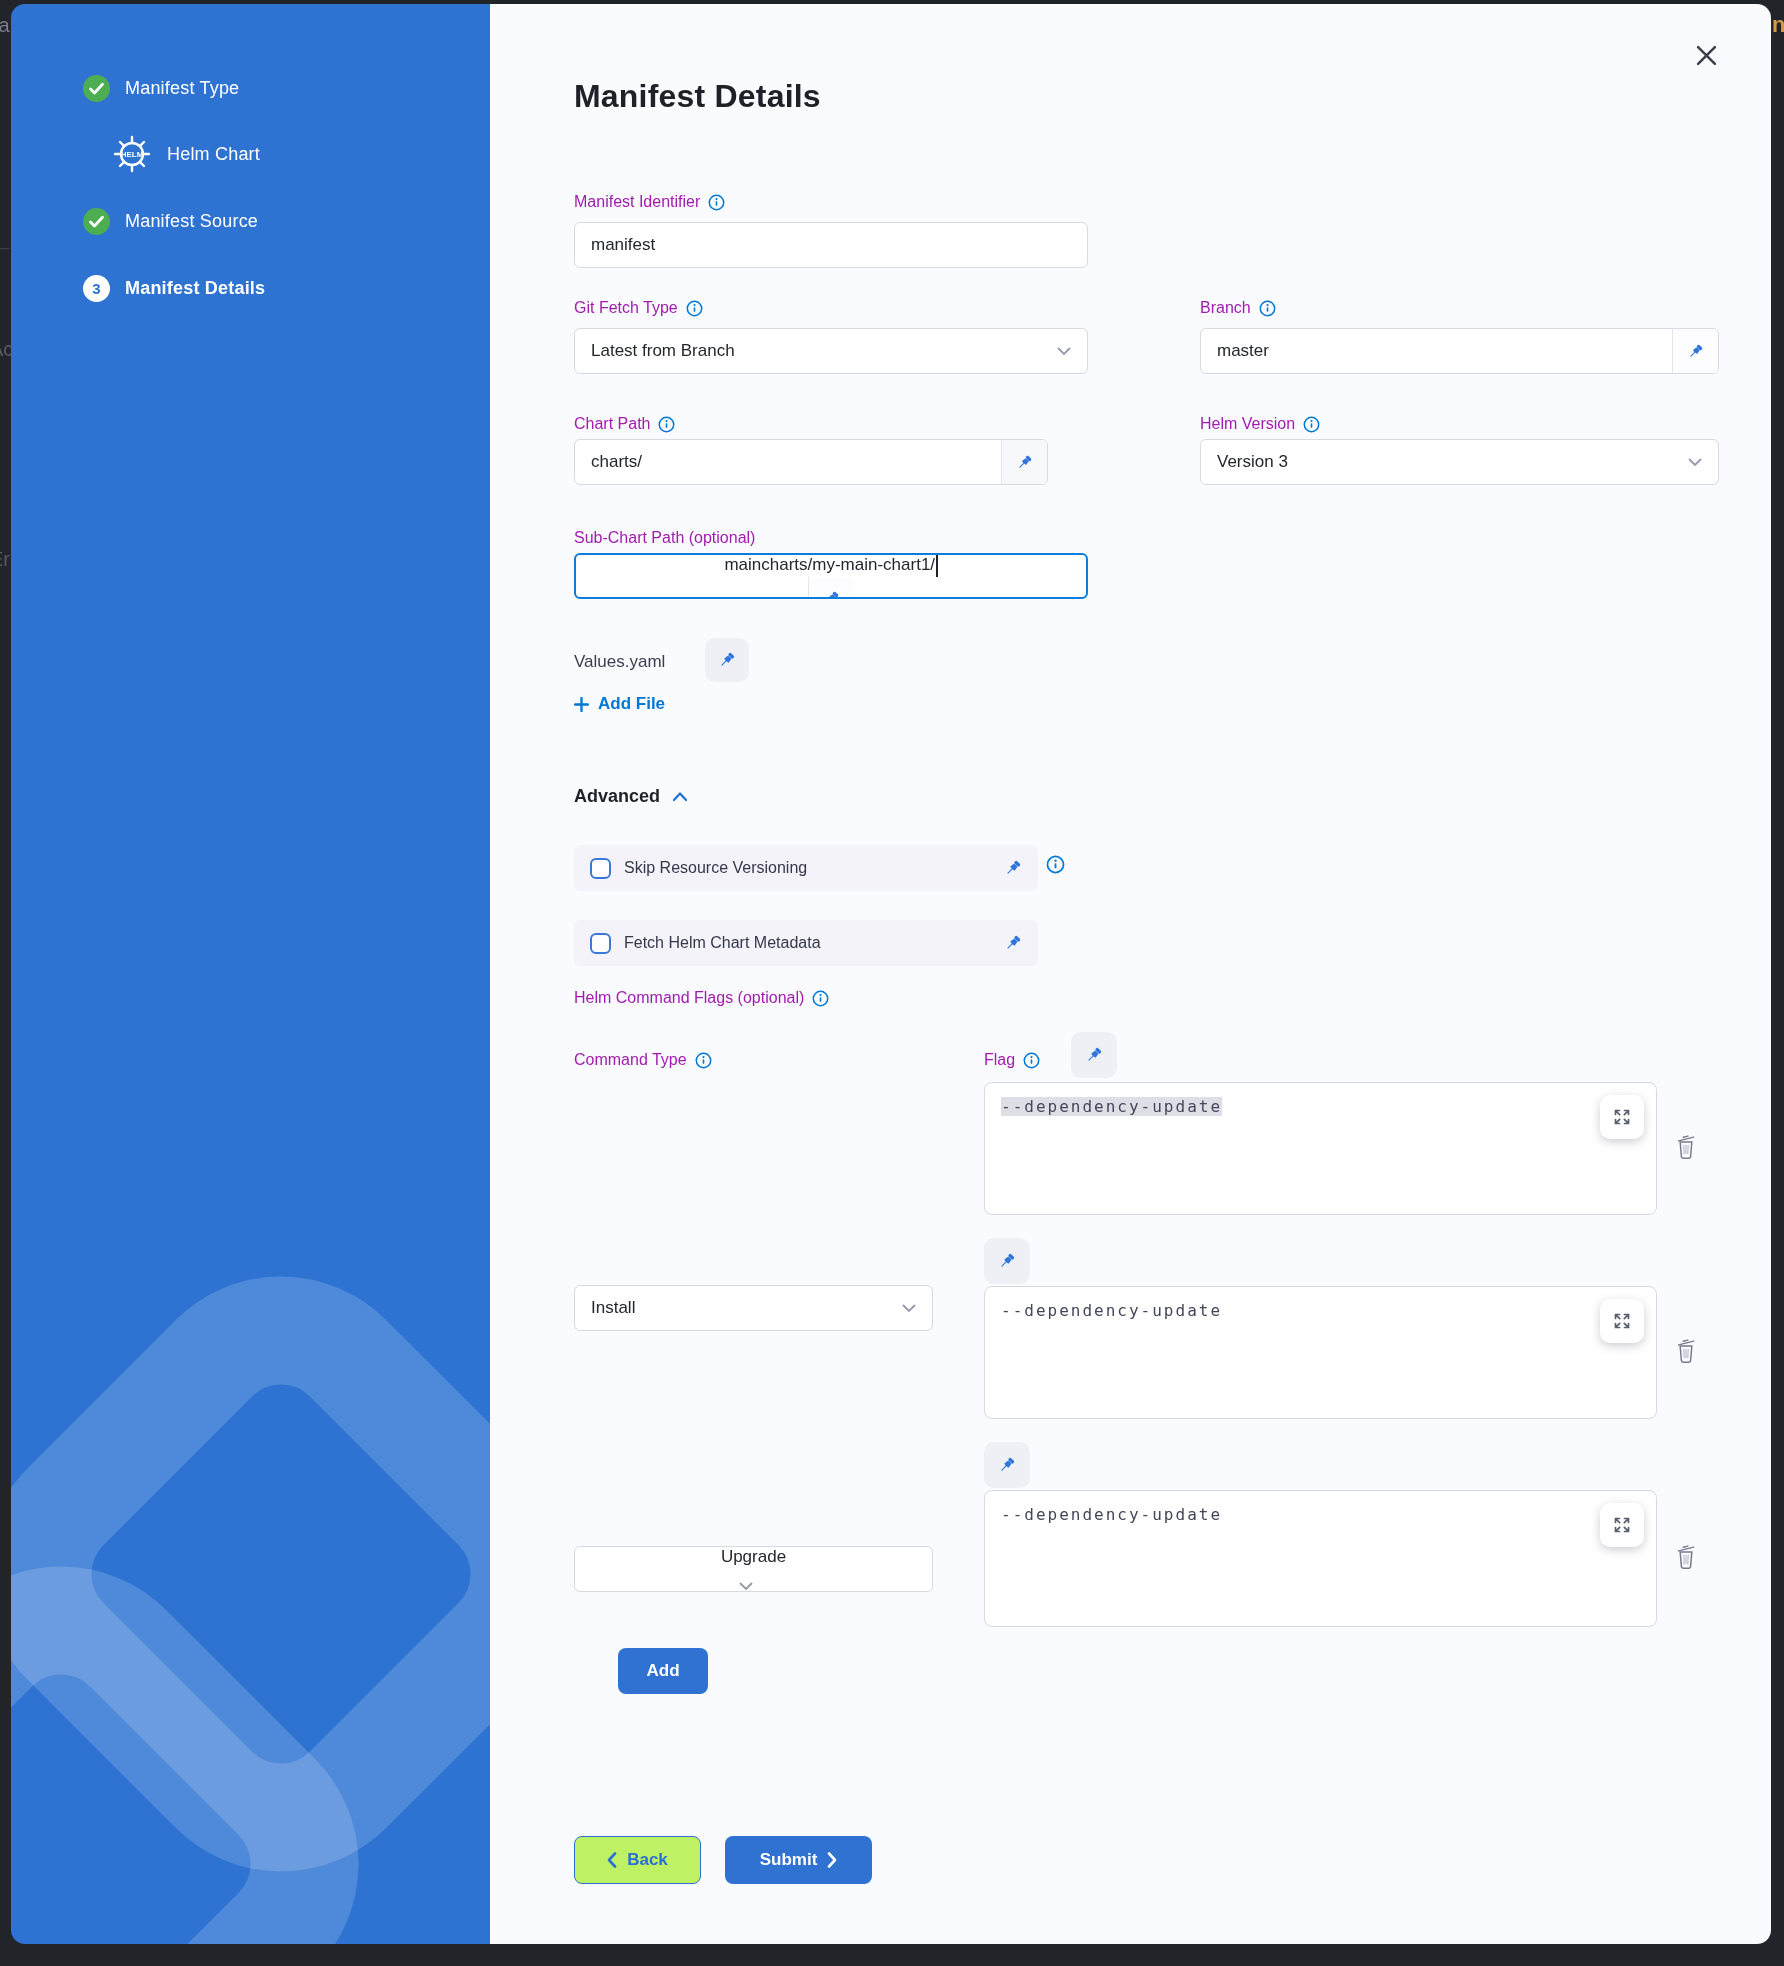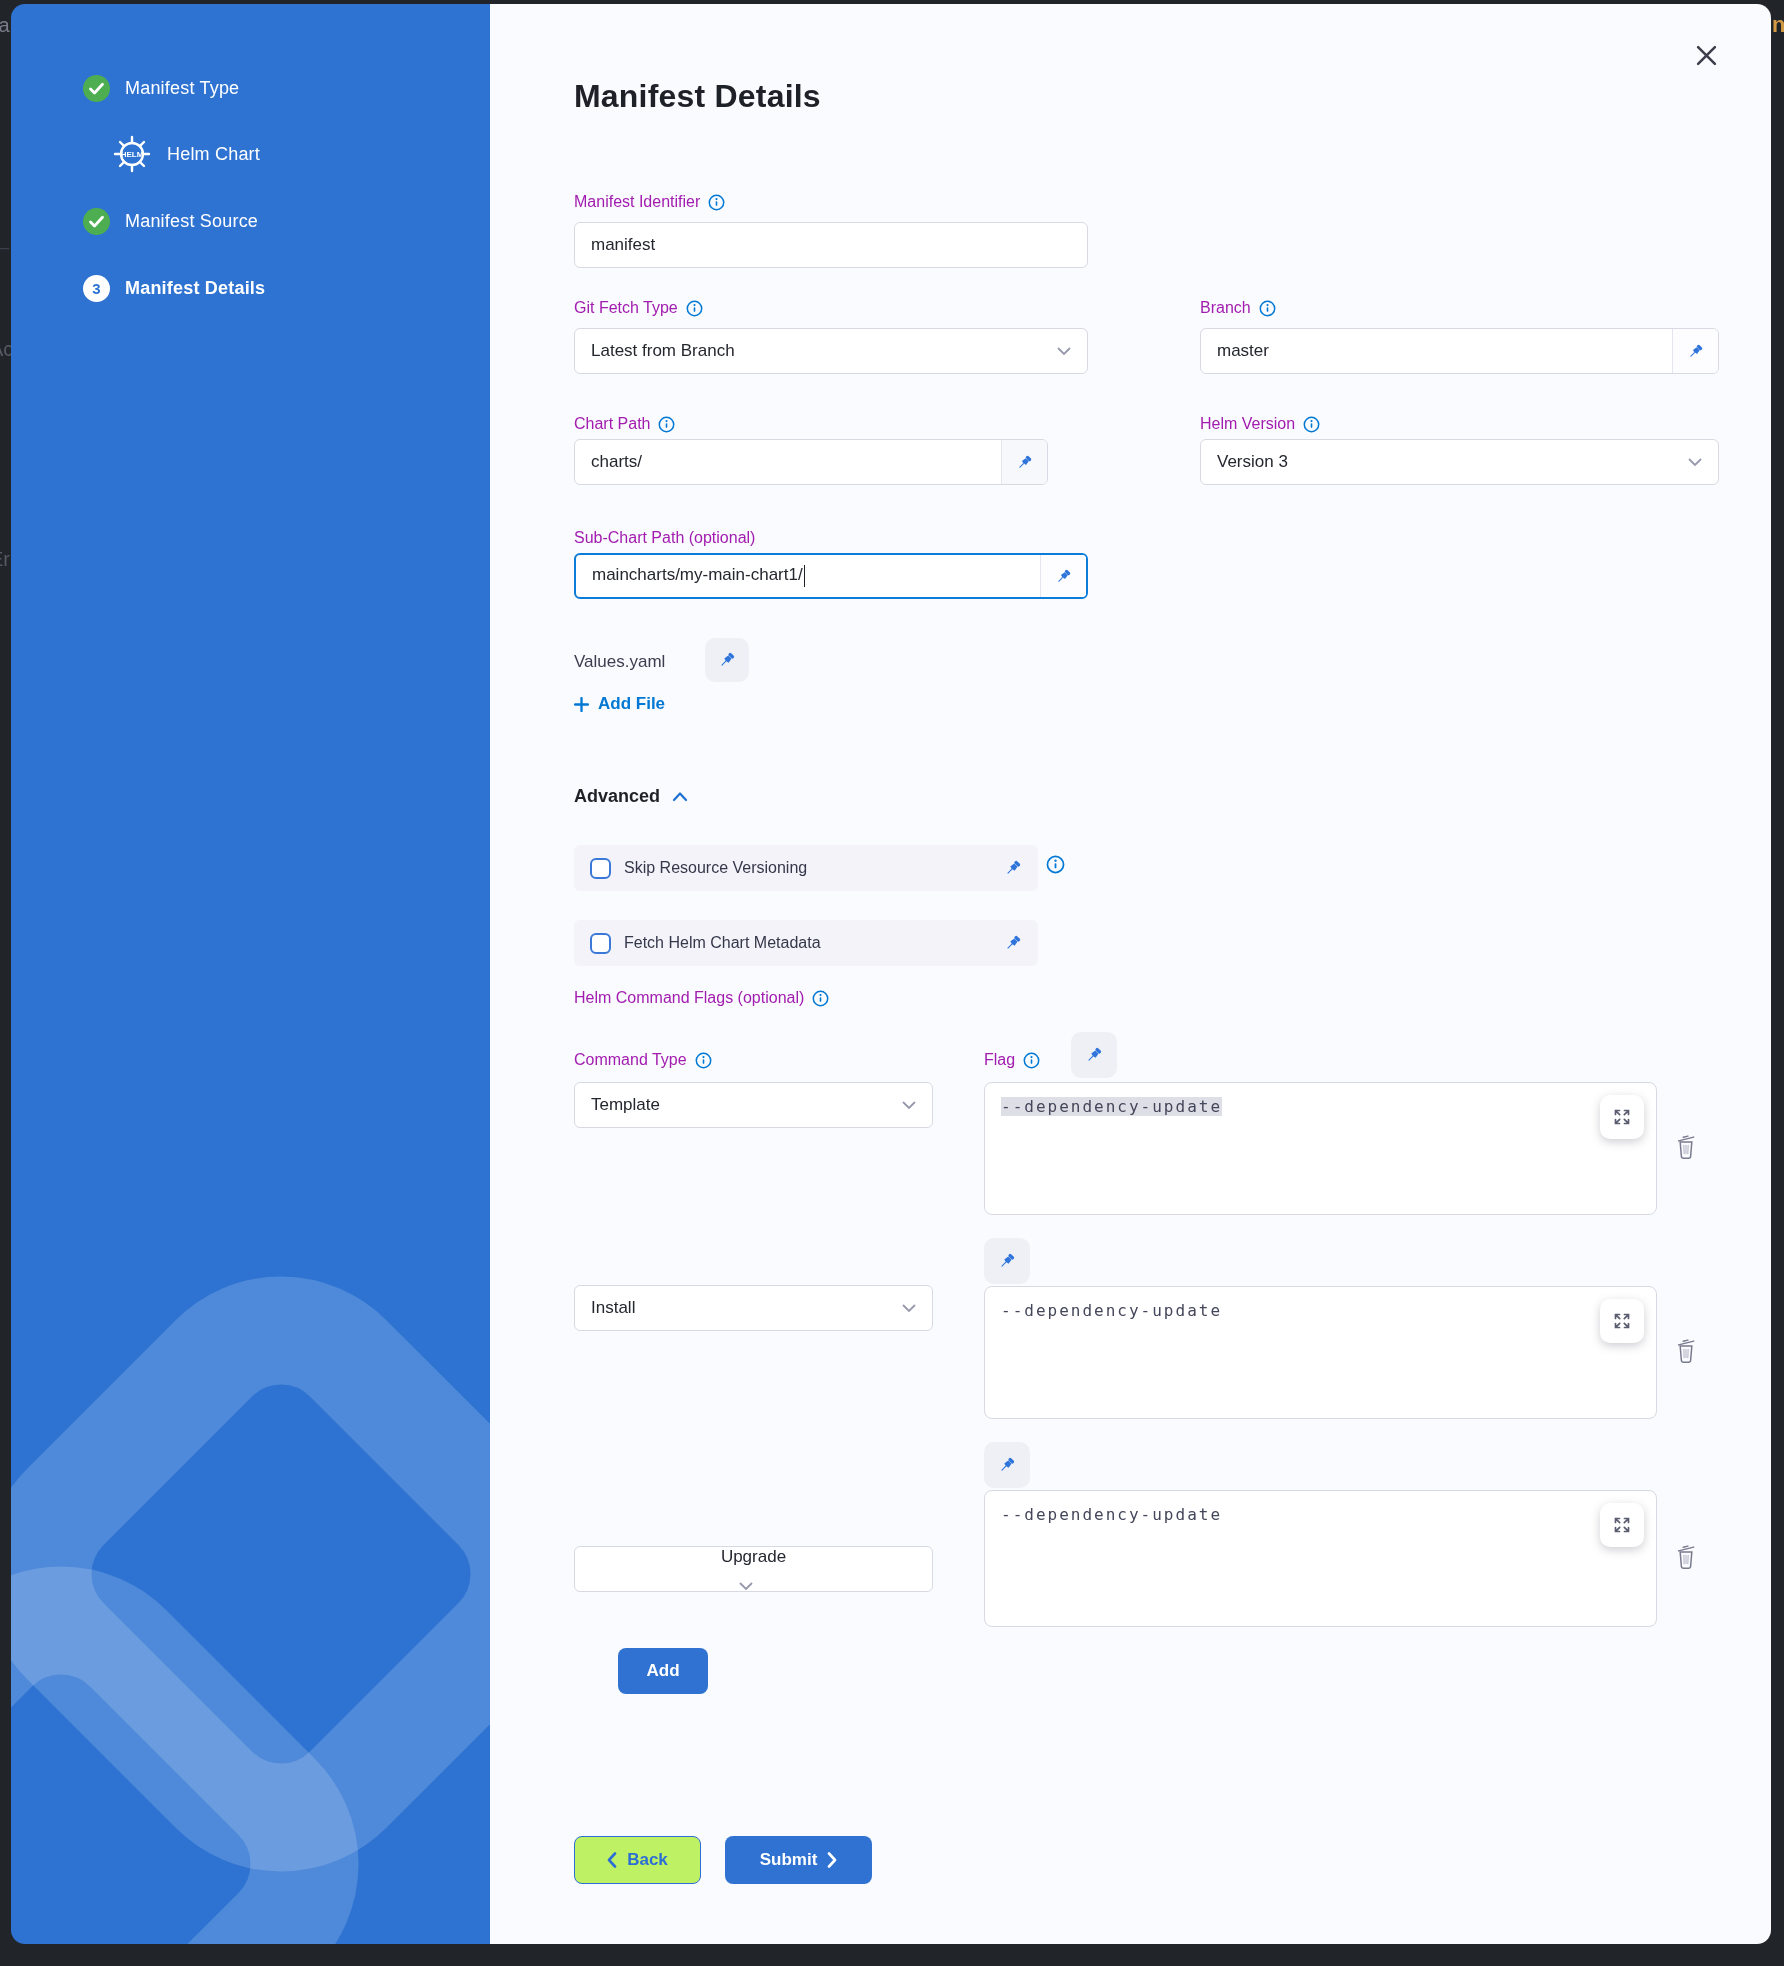--- a/index.html
+++ b/index.html
@@ -22,21 +22,21 @@
   .abs { position:absolute; }
   .title { font-size:32px; font-weight:bold; color:#1f2128; letter-spacing:.2px; }
   .flabel { display:flex; align-items:center; gap:8px; font-size:16px; color:#a21caf; height:24px; }
   .field { position:absolute; height:46px; background:#ffffff; border:1px solid #d8d9e3;
            border-radius:6px; display:flex; align-items:center; overflow:hidden; }
   .field .ftext { flex:1; padding:0 16px; font-size:17px; color:#25272f; white-space:nowrap; }
   .field .chev { margin-right:16px; flex:none; }
   .pinseg { flex:none; width:46px; height:100%; display:flex; align-items:center; justify-content:center;
             border-left:1px solid #e4e5ef; background:#f7f8fc; }
   .pinseg.white { background:#fdfdff; }
-  .focused { border:2px solid #0b7cd7; }
+  .focused { border:2px solid #0b7cd7;flex-direction:column; }
   .pinbox { position:absolute; width:46px; height:46px; border-radius:10px; background:#eef0f6;
             display:flex; align-items:center; justify-content:center; }
   .link { display:flex; align-items:center; gap:9px; color:#0278d5; font-size:17px; font-weight:bold; }
   .advanced { display:flex; align-items:center; gap:12px; font-size:18px; font-weight:bold; color:#1f2128; }
   .togglerow { position:absolute; width:464px; height:46px; background:#f3f3f9; border-radius:6px;
                display:flex; align-items:center; padding:0 16px; gap:13px; }
   .togglerow .tlabel { flex:1; font-size:16px; color:#35374a; }
   .cbx { width:21px; height:21px; border:2px solid #3b79d8; border-radius:6px; background:#ffffff; flex:none; }
   .ta { position:absolute; background:#ffffff; border:1px solid #d8d9e3; border-radius:8px;
         padding:14px 60px 14px 16px; font-family:"DejaVu Sans Mono", monospace; font-size:16px;
@@ -304,26 +304,20 @@
       <div class="pinbox" style="left:581px;top:1028px;cursor:pointer;">
         <svg width="18" height="18" viewBox="0 0 16 16">
           <g transform="rotate(45 8 8)" fill="#2e74da">
             <rect x="5.1" y="1.1" width="5.8" height="3.1" rx="1.5"></rect>
             <path d="M6 4.4h4l.7 4.3a6.5 6.5 0 0 1-5.4 0z"></path>
             <rect x="7.55" y="9" width="0.95" height="5.8" rx="0.45"></rect>
           </g>
         </svg>
       </div>
 
-      <div class="field" style="left:84px;top:1078px;width:359px;">
-        <span class="ftext">Template</span>
-        <svg class="chev" width="14" height="9" viewBox="0 0 14 9">
-          <path d="M1.5 1.5L7 7l5.5-5.5" stroke="#9698ab" stroke-width="1.8" fill="none" stroke-linecap="round"></path>
-        </svg>
-      </div>
       <div class="ta" style="left:494px;top:1078px;width:673px;height:133px;">
         <span class="sel">--dependency-update</span>
         <span class="expand">
           <svg width="20" height="20" viewBox="0 0 20 20" fill="none" stroke="#5b5e70" stroke-width="1.7" stroke-linecap="round">
             <path d="M12.5 3.5h4v4M16.2 3.8l-3.9 3.9"></path>
             <path d="M7.5 3.5h-4v4M3.8 3.8l3.9 3.9"></path>
             <path d="M3.5 12.5v4h4M3.8 16.2l3.9-3.9"></path>
             <path d="M16.5 12.5v4h-4M16.2 16.2l-3.9-3.9"></path>
           </svg>
         </span>

